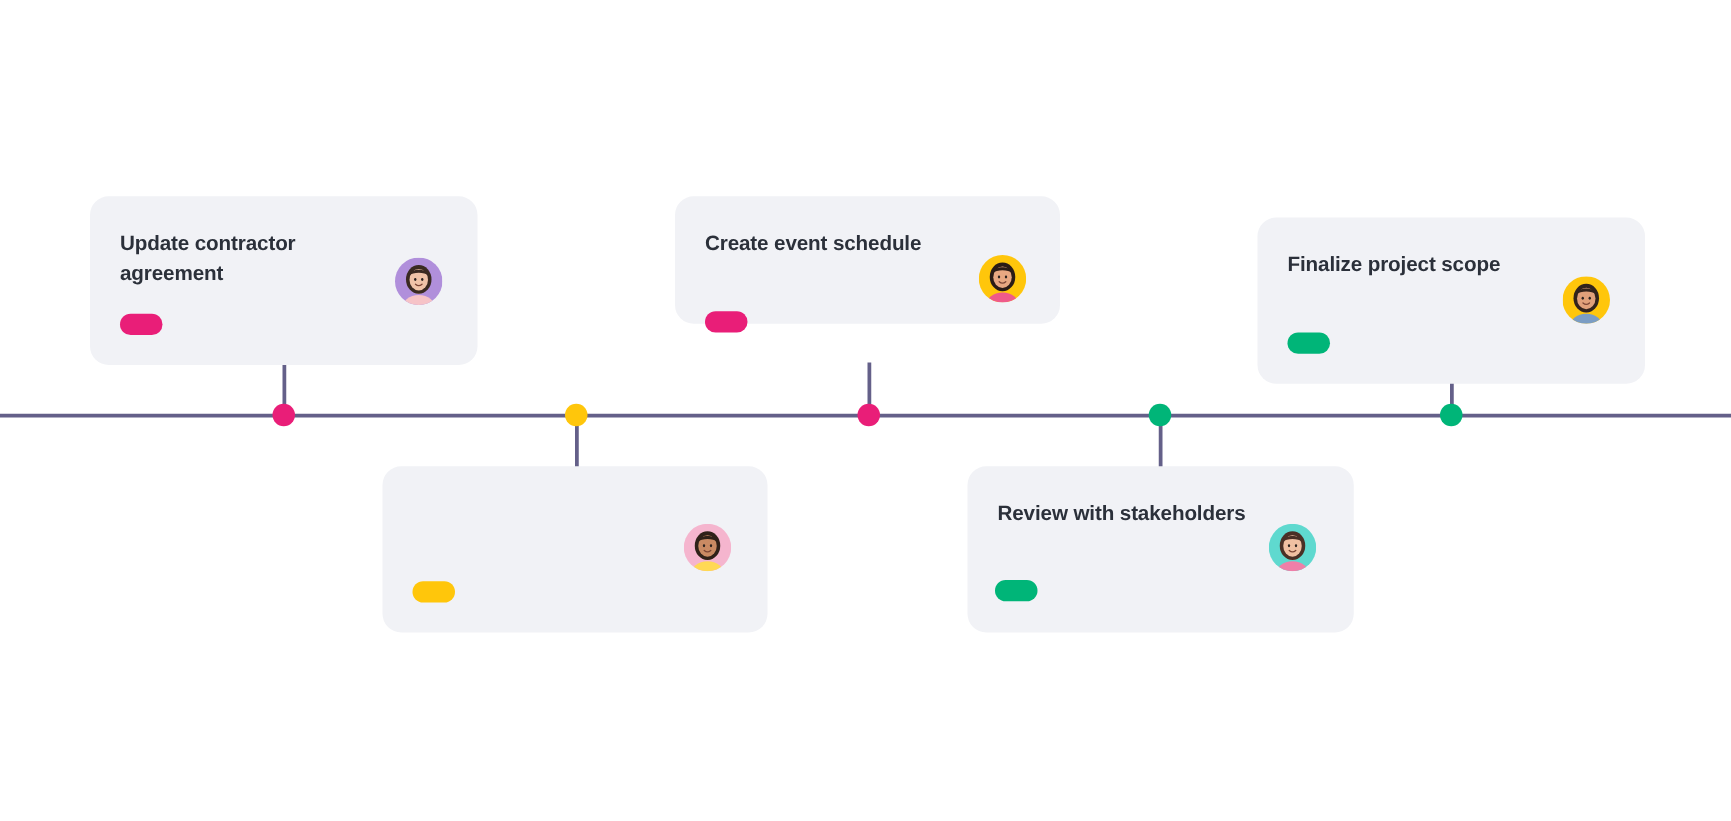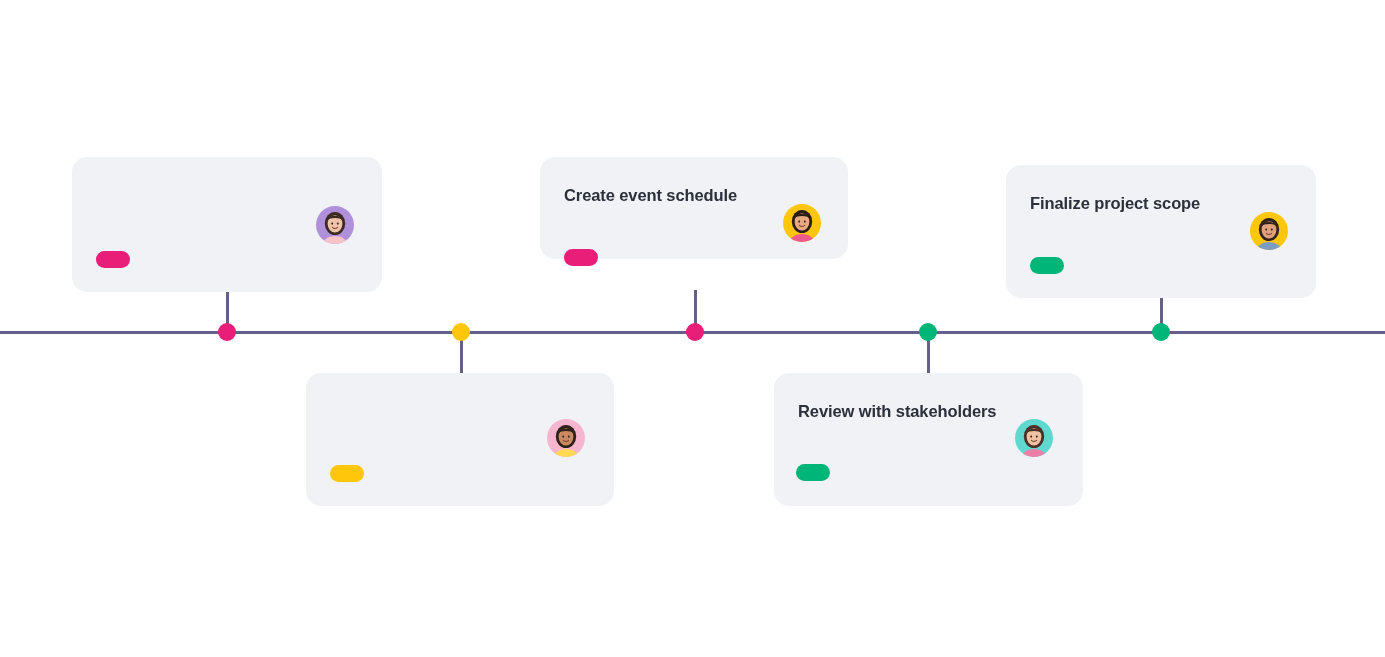--- a/index.html
+++ b/index.html
@@ -80,20 +80,21 @@
   .avatar svg { display: block; width: 38px; height: 38px; }
 </style>
 </head>
 <body>
 
 <div id="timeline-canvas">
   <div class="axis-line"></div>
   <div id="milestone-layer">
       <div class="connector" style="left: 226px; top: 290px; height: 42px;"></div>
       <div class="card" style="left: 72px; top: 157px; width: 310px; height: 135px; background: rgb(241, 242, 246);">
+        <p class="card-title">Update contractor agreement</p>
         <div class="card-pill" style="background: rgb(233, 30, 120); left: 24px; top: 94px;"></div>
         <div class="avatar" style="left: 244px; top: 49px;">
           <svg viewBox="0 0 38 38">
             <rect x="0" y="0" width="38" height="38" fill="#b08fdb"></rect>
             <ellipse cx="19" cy="41" rx="13.5" ry="11" fill="#f6c3c7"></ellipse>
             <rect x="15.6" y="22" width="6.8" height="7" rx="3" fill="#f0c3a8"></rect>
             <ellipse cx="19" cy="17.5" rx="10.2" ry="11.5" fill="#3a2a22"></ellipse>
             <ellipse cx="19" cy="17.8" rx="7.4" ry="8.6" fill="#f0c3a8"></ellipse>
             <path d="M11.6 14.2 C12.6 8.4 25.4 8.4 26.4 14.2 C24.2 11.4 13.8 11.4 11.6 14.2 Z" fill="#3a2a22"></path>
             <ellipse cx="16.2" cy="17.6" rx="0.95" ry="1.15" fill="#2b2320"></ellipse>
@@ -153,21 +154,21 @@
             <ellipse cx="19" cy="17.8" rx="7.4" ry="8.6" fill="#f0c0a2"></ellipse>
             <path d="M11.6 14.2 C12.6 8.4 25.4 8.4 26.4 14.2 C24.2 11.4 13.8 11.4 11.6 14.2 Z" fill="#4a3026"></path>
             <ellipse cx="16.2" cy="17.6" rx="0.95" ry="1.15" fill="#2b2320"></ellipse>
             <ellipse cx="21.8" cy="17.6" rx="0.95" ry="1.15" fill="#2b2320"></ellipse>
             <path d="M16.4 21.4 Q19 23.6 21.6 21.4" stroke="#7d4636" stroke-width="1.1" fill="none" stroke-linecap="round"></path>
           </svg>
         </div>
       </div>
       <div class="dot" style="background: rgb(0, 181, 120); left: 919px; top: 323px;"></div>
       <div class="connector" style="left: 1160px; top: 290px; height: 42px;"></div>
-      <div class="card" style="left: 1006px; top: 165px; width: 310px; height: 133px; background: rgb(241, 242, 246);">
+      <div class="card" style="left: 1006px; top: 174px; width: 310px; height: 133px; background: rgb(241, 242, 246);">
         <p class="card-title">Finalize project scope</p>
         <div class="card-pill" style="background: rgb(0, 181, 120); left: 24px; top: 92px;"></div>
         <div class="avatar" style="left: 244px; top: 47px;">
           <svg viewBox="0 0 38 38">
             <rect x="0" y="0" width="38" height="38" fill="#ffc60b"></rect>
             <ellipse cx="19" cy="41" rx="13.5" ry="11" fill="#7b9dc4"></ellipse>
             <rect x="15.6" y="22" width="6.8" height="7" rx="3" fill="#e0a07a"></rect>
             <ellipse cx="19" cy="17.5" rx="10.2" ry="11.5" fill="#32231c"></ellipse>
             <ellipse cx="19" cy="17.8" rx="7.4" ry="8.6" fill="#e0a07a"></ellipse>
             <path d="M11.6 14.2 C12.6 8.4 25.4 8.4 26.4 14.2 C24.2 11.4 13.8 11.4 11.6 14.2 Z" fill="#32231c"></path>

